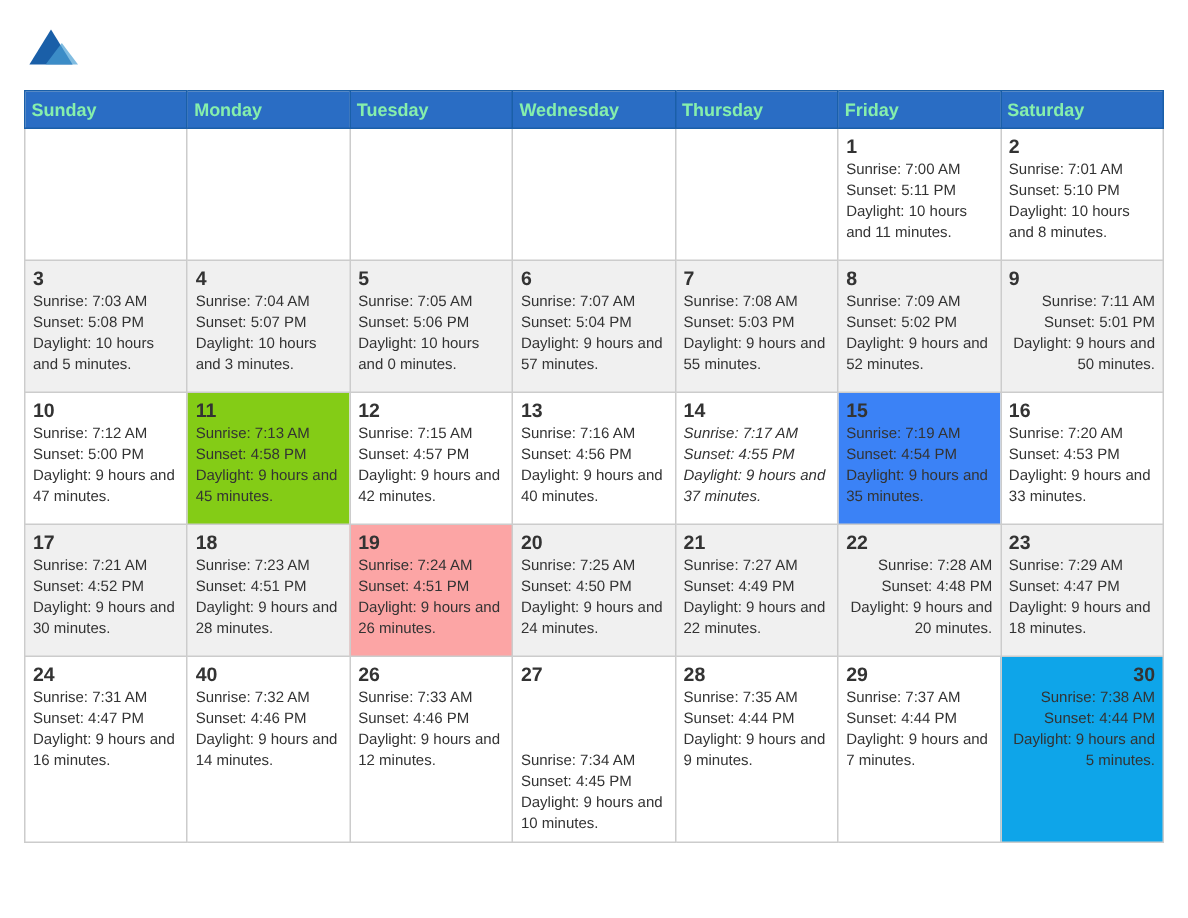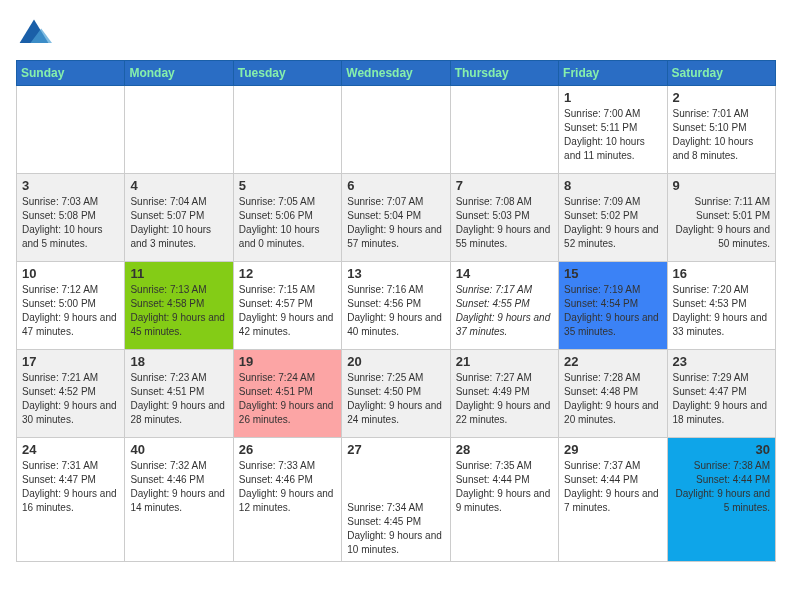--- a/index.html
+++ b/index.html
@@ -249,21 +249,21 @@
 Daylight: 9 hours and 24 minutes.</div>
         </td>
         <td style="background: rgb(240, 240, 240);">
           <span class="day-number">21</span>
           <div class="day-info" style="white-space: pre-line;">Sunrise: 7:27 AM
 Sunset: 4:49 PM
 Daylight: 9 hours and 22 minutes.</div>
         </td>
         <td style="background: rgb(240, 240, 240);">
           <span class="day-number">22</span>
-          <div class="day-info" style="white-space: pre-line;">Sunrise: 7:28 AM
+          <div class="day-info" style="white-space: pre-line; text-align: right;">Sunrise: 7:28 AM
 Sunset: 4:48 PM
 Daylight: 9 hours and 20 minutes.</div>
         </td>
         <td style="background: rgb(240, 240, 240);">
           <span class="day-number">23</span>
           <div class="day-info" style="white-space: pre-line;">Sunrise: 7:29 AM
 Sunset: 4:47 PM
 Daylight: 9 hours and 18 minutes.</div>
         </td>
       </tr>

